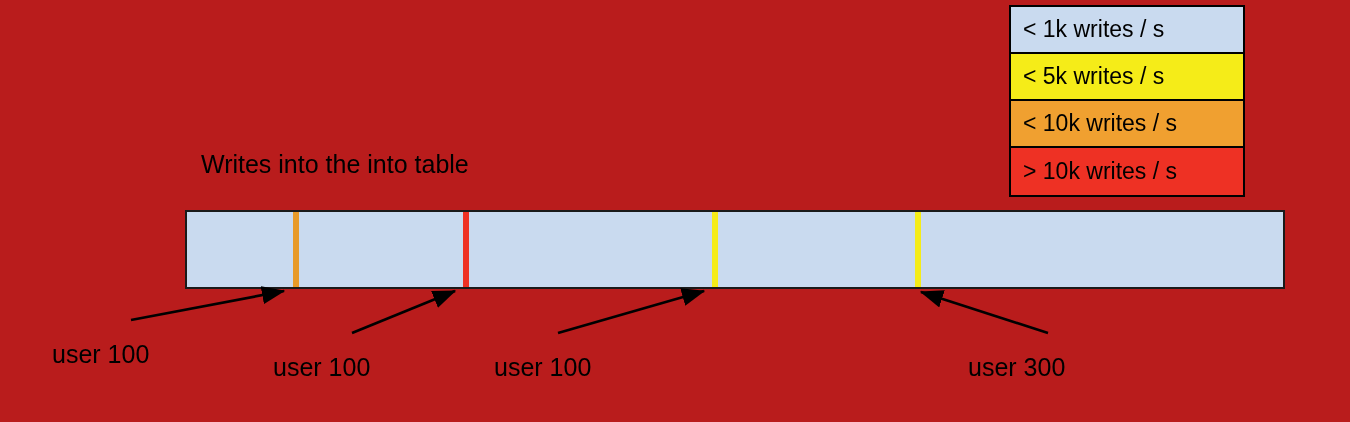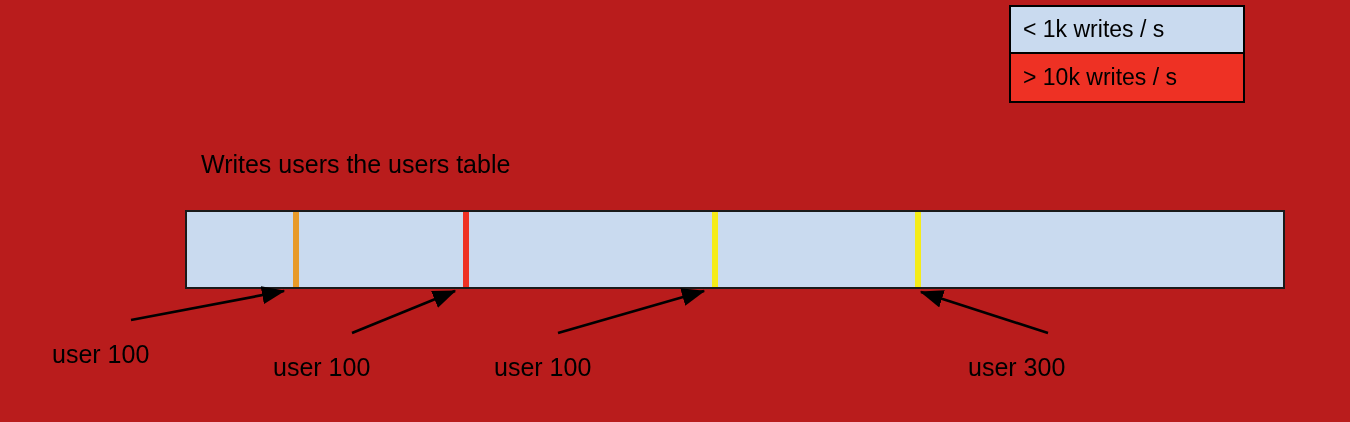--- a/index.html
+++ b/index.html
@@ -93,26 +93,32 @@
 </style>
 </head>
 <body>
 
 <div id="canvas">
 
   <div class="legend">
     <div class="legend-row" style="background:#c9daef">
       <span class="legend-label">&lt; 1k writes / s</span>
     </div>
+    <div class="legend-row" style="background:#f5ec18">
+      <span class="legend-label">&lt; 5k writes / s</span>
+    </div>
+    <div class="legend-row" style="background:#f0a030">
+      <span class="legend-label">&lt; 10k writes / s</span>
+    </div>
     <div class="legend-row" style="background:#ee3124">
       <span class="legend-label">&gt; 10k writes / s</span>
     </div>
   </div>
 
-  <div class="chart-title">Writes users the users table</div>
+  <div class="chart-title">Writes into the into table</div>
 
   <div class="bar-wrap">
     <div class="stripe" style="left:106px; background:#e89a28"></div>
     <div class="stripe" style="left:276px; background:#ee3124"></div>
     <div class="stripe" style="left:525px; background:#f5ec18"></div>
     <div class="stripe" style="left:728px; background:#f5ec18"></div>
   </div>
 
   <svg class="annotations" viewBox="0 0 1350 422" width="1350" height="422">
     <defs>

